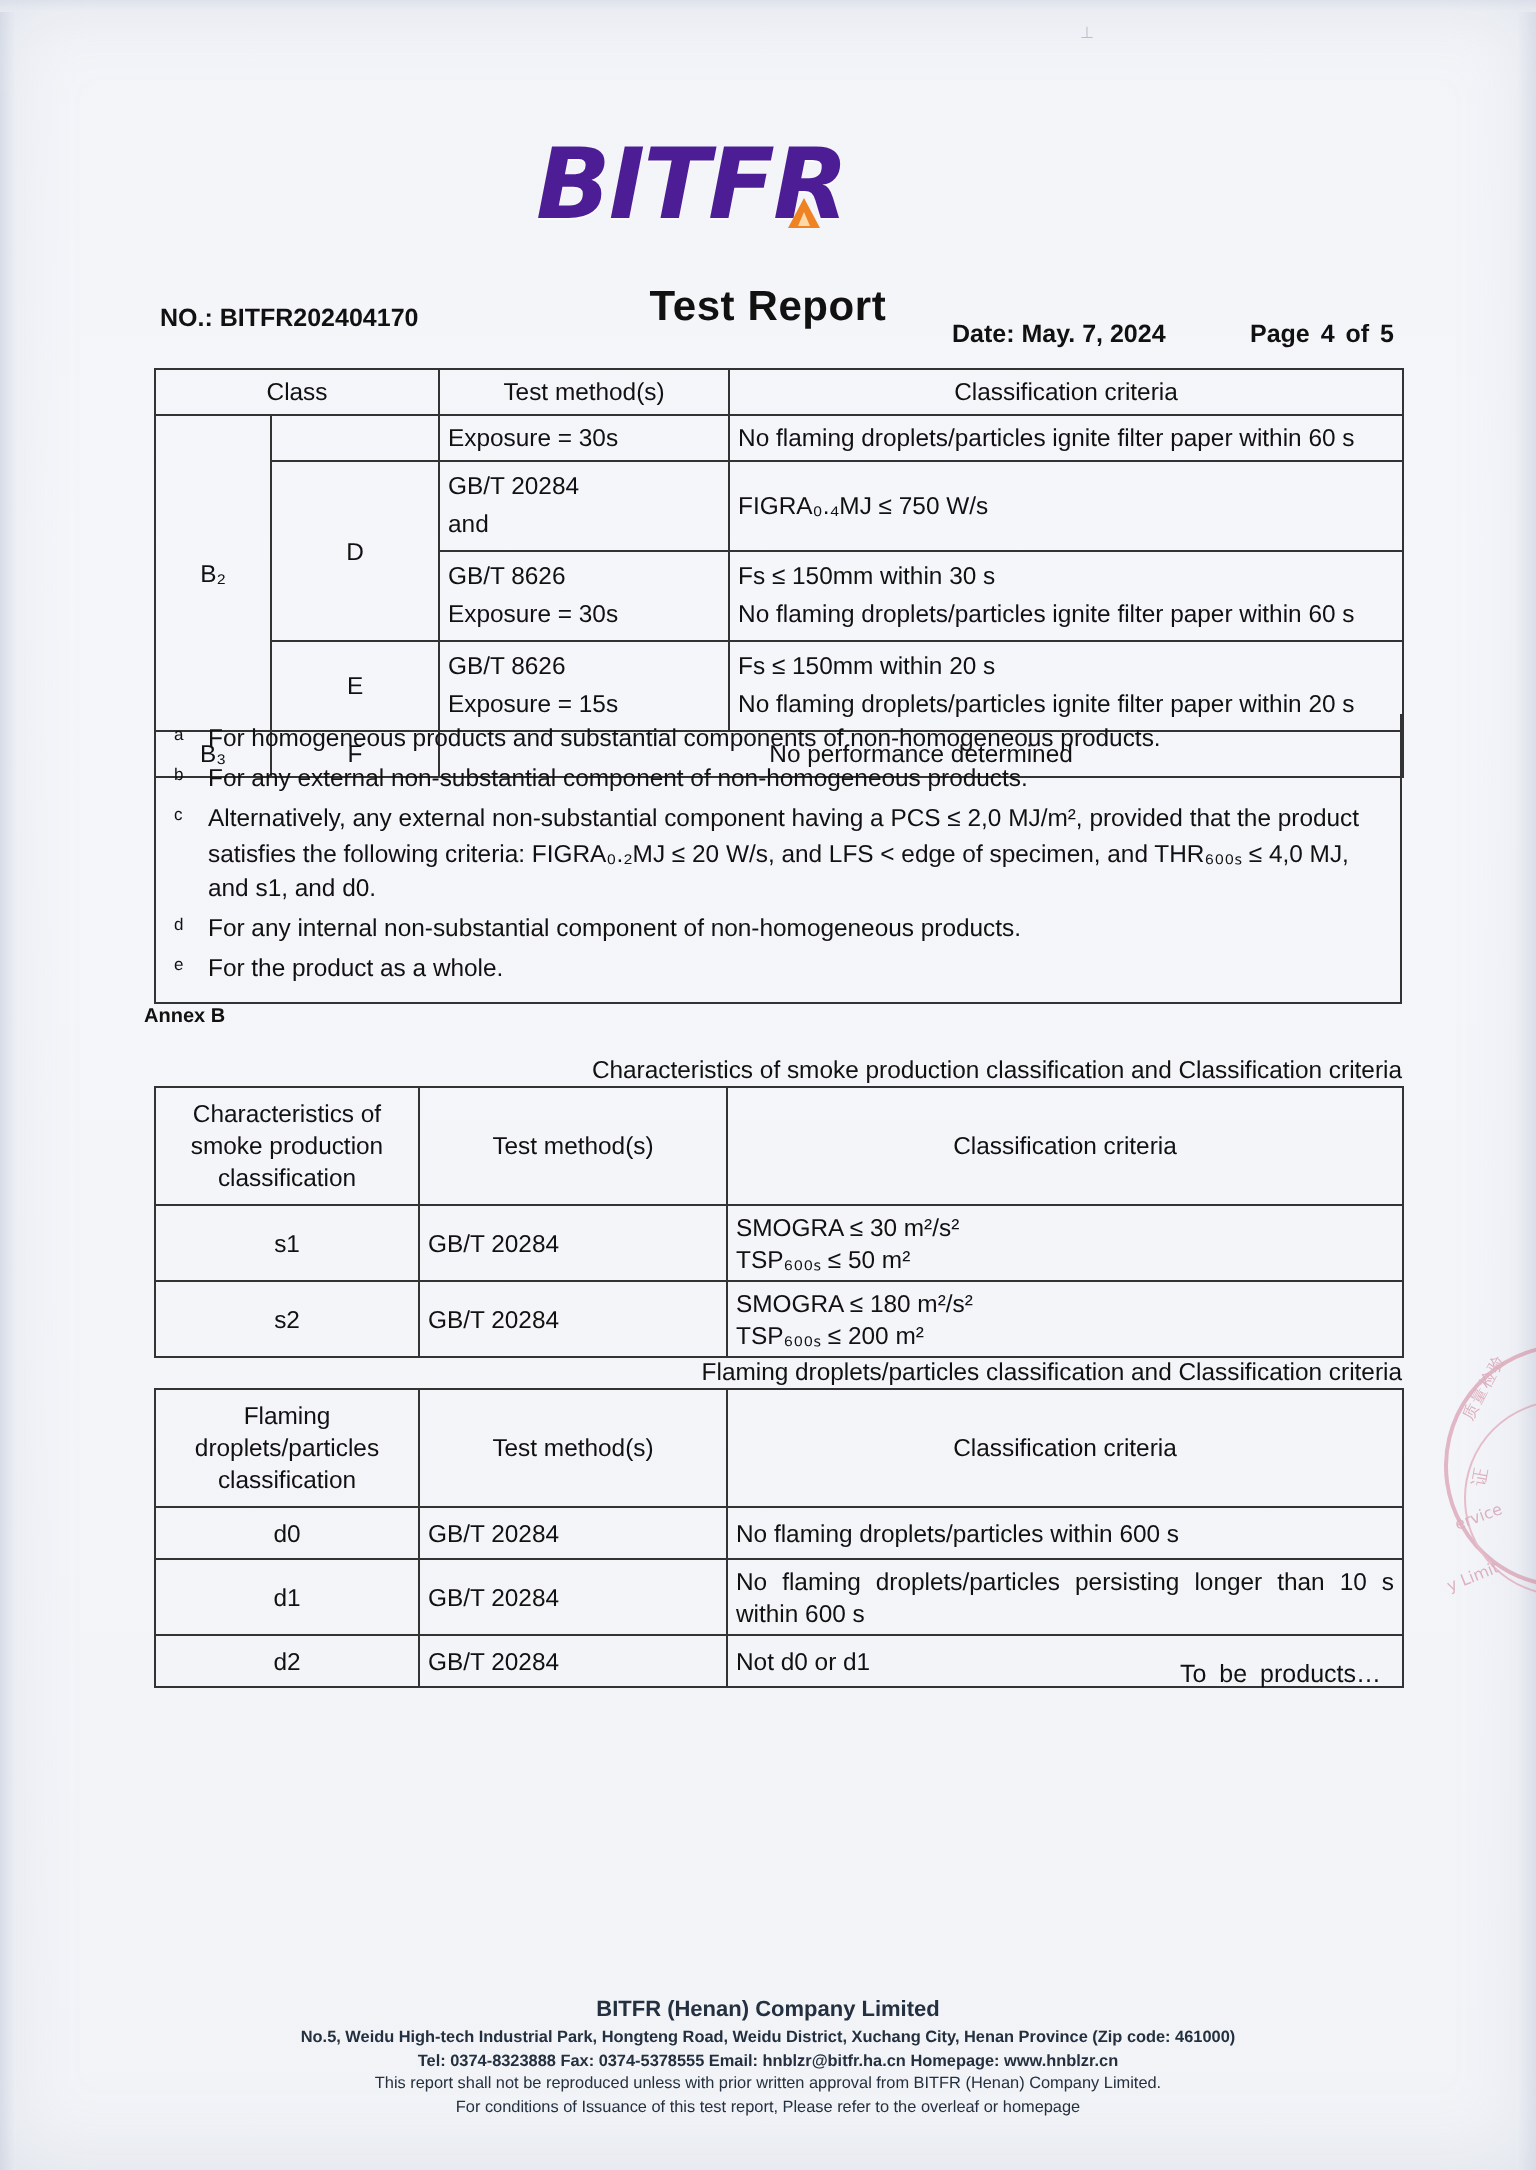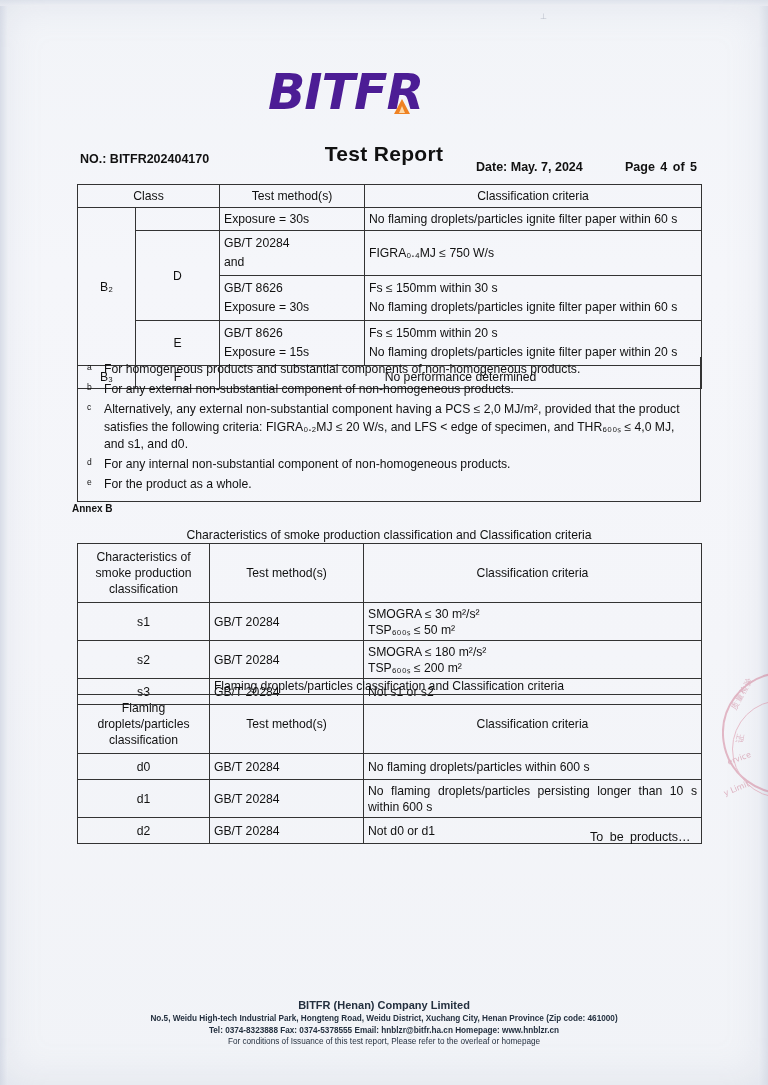--- a/index.html
+++ b/index.html
@@ -175,21 +175,21 @@
     position: absolute;
     left: 72px;
     top: 503px;
     font-size: 10px;
     font-weight: bold;
   }
   .tbl-caption {
     position: absolute;
     width: 624px;
     left: 77px;
-    text-align: center;
+    text-align: right;
     font-size: 12.2px;
   }
   #cap2 { top: 528px; }
   #cap3 { top: 679px; }
 
   #table2 { left: 77px; top: 543px; width: 624px; }
   #table3 { left: 77px; top: 694px; width: 624px; }
   .t2-c1 { width: 132px; }
   .t2-c2 { width: 154px; }
   .t2-c3 { width: 338px; }
@@ -399,25 +399,20 @@
         </td>
       </tr>
       <tr>
         <td class="ctr row-2l">s2</td>
         <td class="lft row-2l">GB/T 20284</td>
         <td class="lft row-2l">
           <span class="stack-line" style="line-height:16px">SMOGRA ≤ 180 m²/s²</span>
           <span class="stack-line" style="line-height:16px">TSP₆₀₀ₛ ≤ 200 m²</span>
         </td>
       </tr>
-      <tr>
-        <td class="ctr row-1l">s3</td>
-        <td class="lft row-1l">GB/T 20284</td>
-        <td class="lft row-1l">Not s1 or s2</td>
-      </tr>
     </tbody>
   </table>
 
   <div class="tbl-caption" id="cap3">Flaming droplets/particles classification and Classification criteria</div>
 
   <table id="table3">
     <colgroup>
         <col class="t2-c1">
         <col class="t2-c2">
         <col class="t2-c3">
@@ -457,16 +452,17 @@
     <div class="stamp-txt stamp-t1">质量检验</div>
     <div class="stamp-txt stamp-t4">证</div>
     <div class="stamp-txt stamp-t2">ervice</div>
     <div class="stamp-txt stamp-t3">y Limit</div>
   </div>
 
   <div class="footer">
     <div class="f-company">BITFR (Henan) Company Limited</div>
     <div class="f-line-b">No.5, Weidu High-tech Industrial Park, Hongteng Road, Weidu District, Xuchang City, Henan Province (Zip code: 461000)</div>
     <div class="f-line-b">Tel: 0374-8323888 Fax: 0374-5378555 Email: hnblzr@bitfr.ha.cn Homepage: www.hnblzr.cn</div>
+    <div class="f-line">This report shall not be reproduced unless with prior written approval from BITFR (Henan) Company Limited.</div>
     <div class="f-line">For conditions of Issuance of this test report, Please refer to the overleaf or homepage</div>
   </div>
 
 </div>
 
 </body></html>

